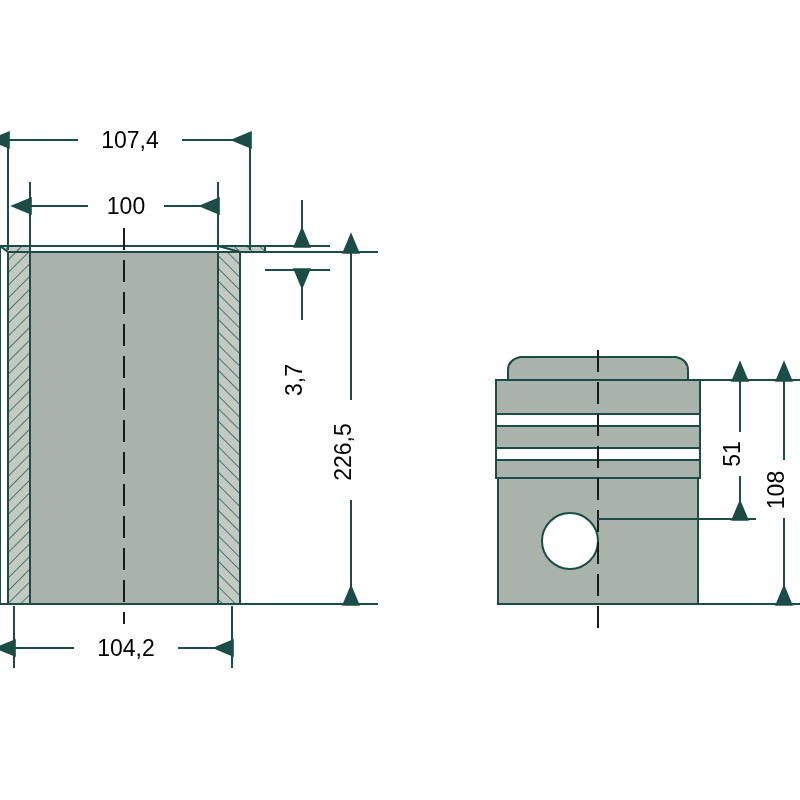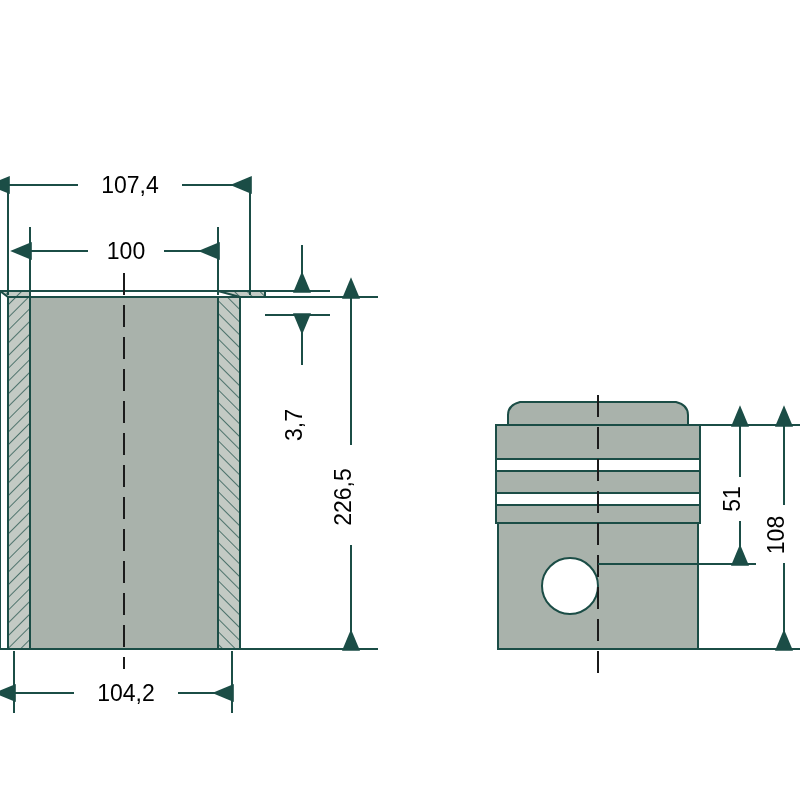--- a/index.html
+++ b/index.html
@@ -10,21 +10,20 @@
   body {
     width: 800px;
     height: 800px;
     font-family: "Liberation Sans", sans-serif;
     overflow: hidden;
   }
   #drawing-root {
     position: relative;
     width: 800px;
     height: 636px;
-    margin-top: 45px;
   }
   svg.drawing {
     display: block;
     width: 800px;
     height: 800px;
   }
   text.dim-label {
     font-family: "Liberation Sans", sans-serif;
     font-size: 23px;
     fill: #000000;

